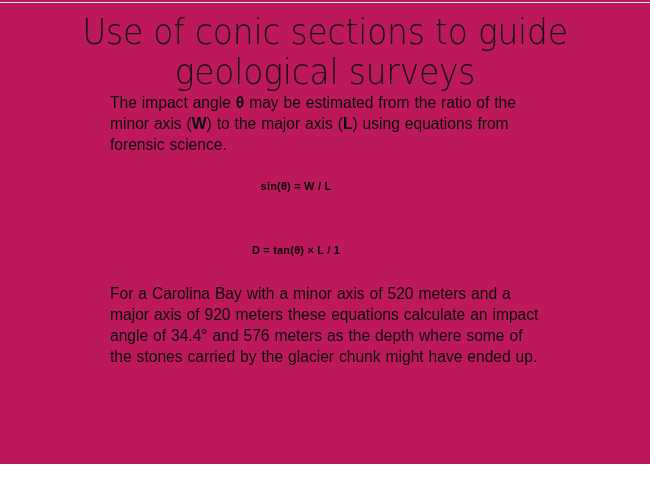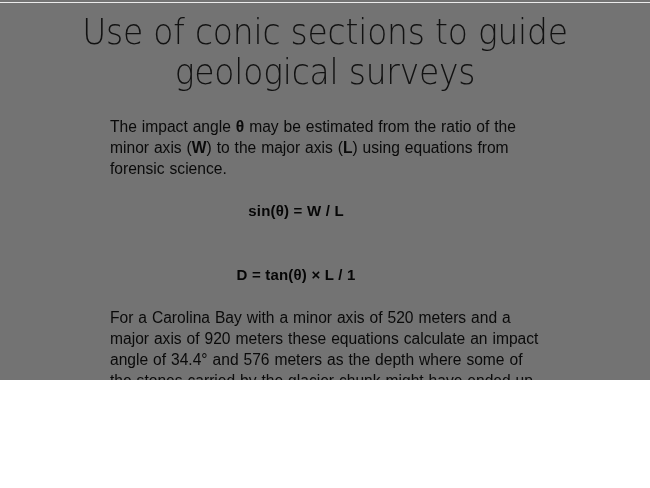--- a/index.html
+++ b/index.html
@@ -7,22 +7,22 @@
     padding: 0;
     background: #ffffff;
   }
   body {
     font-family: "Liberation Sans", sans-serif;
     -webkit-font-smoothing: antialiased;
   }
   #slide {
     position: relative;
     width: 650px;
-    height: 380px;
-    background: #737373;
+    height: 464px;
+    background: #be185d;
     overflow: hidden;
     box-sizing: border-box;
   }
   .top-rule {
     position: absolute;
     top: 2px;
     left: 0;
     width: 650px;
     height: 1px;
     background: #ebebeb;
@@ -41,39 +41,39 @@
     line-height: 40px;
     color: #111111;
     letter-spacing: -0.2px;
     white-space: nowrap;
     font-stretch: semi-condensed;
     transform: scaleX(0.94);
     transform-origin: center center;
   }
   .content {
     position: absolute;
-    top: 116px;
+    top: 92px;
     left: 110px;
     width: 430px;
   }
   .para {
     font-family: "Liberation Sans", sans-serif;
     font-size: 15.6px;
     line-height: 21px;
     color: #0a0a0a;
     text-align: left;
     margin: 0;
     word-spacing: 0.6px;
   }
   .para b {
     font-weight: bold;
   }
   .equation {
     font-family: "Liberation Sans", sans-serif;
-    font-size: 15px;
+    font-size: 11px;
     line-height: 21px;
     font-weight: bold;
     color: #060606;
     text-align: center;
     width: 372px;
     margin: 0;
     letter-spacing: 0.2px;
   }
   .gap-21 { height: 21px; }
   .gap-22 { height: 22px; }

